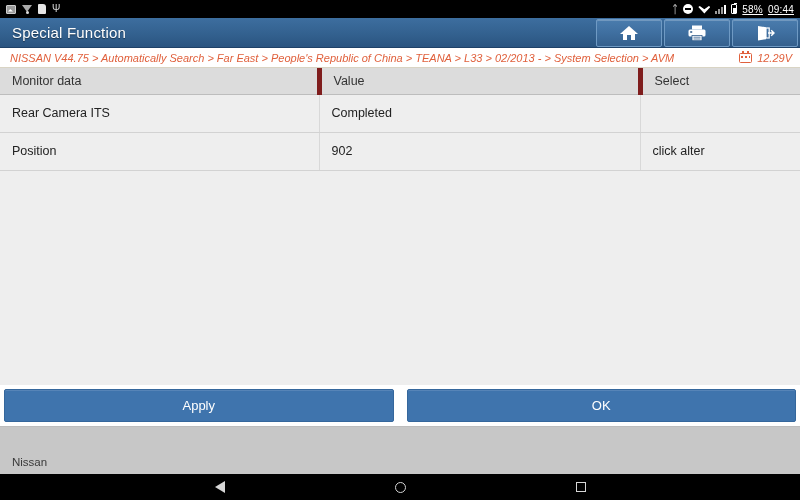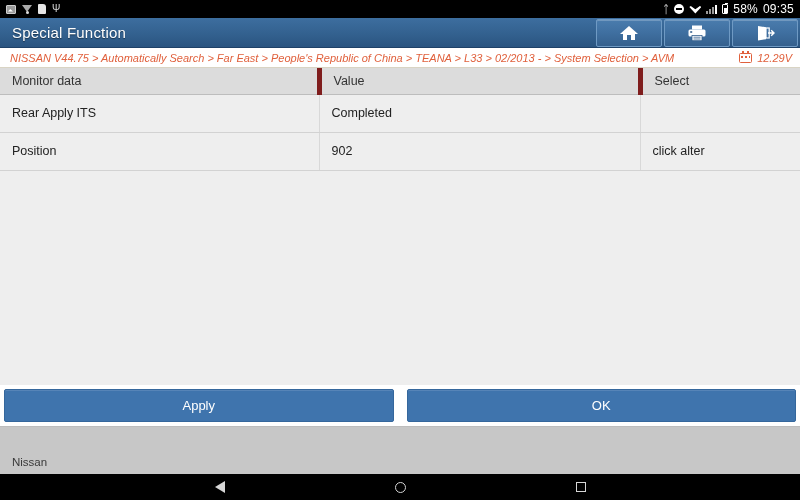--- a/index.html
+++ b/index.html
@@ -13,21 +13,21 @@
   
   .statusbar {
     position:absolute; left:0; top:0; width:800px; height:18px;
     background:#000; color:#fff;
     display:flex; align-items:center; justify-content:space-between;
     padding:0 6px; font-size:10px;
   }
   .sb-left, .sb-right { display:flex; align-items:center; gap:6px; }
   .sb-right { gap:5px; }
   .sb-ico { display:inline-block; line-height:1; }
-  .sb-text { font-size:12px; letter-spacing:0.2px; color:#fff; }
+  .sb-text { font-size:10px; letter-spacing:0.2px; color:#fff;text-decoration:underline; }
   .ico-img { width:10px; height:9px; border:1px solid #cfcfcf; background:#9a9a9a; border-radius:1px; position:relative; }
   .ico-img:after { content:""; position:absolute; left:1px; bottom:1px; width:5px; height:3px; background:#fff; clip-path:polygon(0 100%,45% 20%,100% 100%); }
   .ico-dl { width:10px; height:10px; position:relative; }
   .ico-dl:before { content:""; position:absolute; left:0; top:1px; width:10px; height:7px; background:#aaa; clip-path:polygon(0 0,100% 0,50% 100%); }
   .ico-dl:after { content:""; position:absolute; left:3.5px; top:7px; width:3px; height:3px; background:#ddd; border-radius:50%; }
   .ico-doc { width:8px; height:10px; background:#e6e6e6; border-radius:1px 3px 1px 1px; }
   .ico-usb { font-size:10px; color:#d8d8d8; }
   .ico-bt { font-size:11px; color:#fff; }
   .ico-dnd { width:10px; height:10px; border-radius:50%; background:#fff; position:relative; }
   .ico-dnd:after { content:""; position:absolute; left:2px; top:4.2px; width:6px; height:1.6px; background:#000; }
@@ -154,21 +154,21 @@
       <span class="sb-ico ico-dnd"></span>
       <span class="sb-ico ico-wifi"></span>
       <span class="sb-ico ico-sig">
           <i></i>
           <i></i>
           <i></i>
           <i></i>
         </span>
       <span class="sb-ico ico-batt"></span>
       <span class="sb-text">58%</span>
-      <span class="sb-text">09:35</span>
+      <span class="sb-text">09:44</span>
     </div>
   </div>
 
   <div class="titlebar">
     <div class="title-text">Special Function</div>
     <div class="tb-actions">
       <div class="tb-btn">
         <span>
           <svg width="20" height="18" viewBox="0 0 20 18">
             <path d="M10 2 L19 10 L16 10 L16 16 L12 16 L12 11 L8 11 L8 16 L4 16 L4 10 L1 10 Z" fill="#ffffff"></path>
@@ -218,21 +218,21 @@
         </colgroup>
       <thead>
         <tr>
           <th>Monitor data</th>
           <th>Value</th>
           <th>Select</th>
         </tr>
       </thead>
       <tbody>
         <tr>
-          <td>Rear Apply ITS</td>
+          <td>Rear Camera ITS</td>
           <td>Completed</td>
           <td></td>
         </tr>
         <tr>
           <td>Position</td>
           <td>902</td>
           <td>click alter</td>
         </tr>
       </tbody>
     </table>

